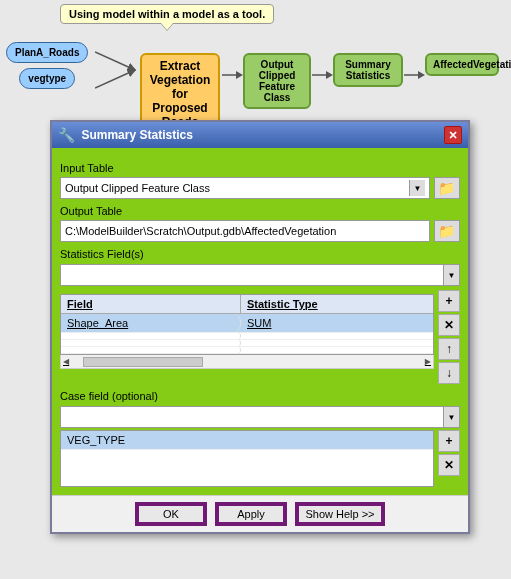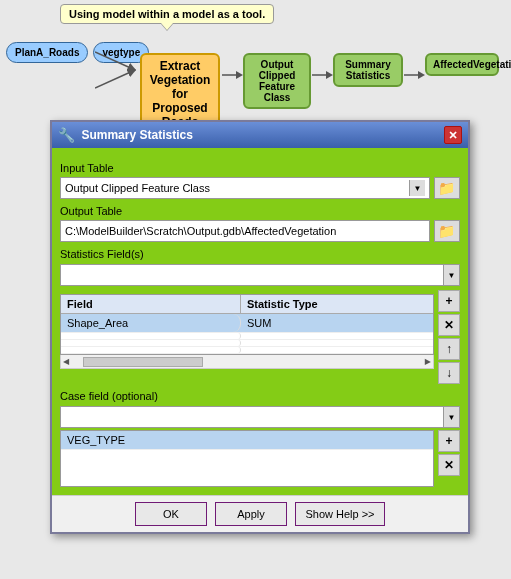--- a/index.html
+++ b/index.html
@@ -366,37 +366,37 @@
       align-items: center;
       justify-content: center;
       gap: 8px;
       background: #f0f0f0;
     }
 
     .footer-btn {
       width: 72px;
       height: 24px;
       background: #e8e8e8;
-      border: 1px solid #701a75;
+      border: 4px solid #701a75;
       font-size: 11px;
       cursor: pointer;
       display: flex;
       align-items: center;
       justify-content: center;
     }
   </style>
 </head>
 <body>
 
 <div class="diagram-area">
   <div class="tooltip-bubble">
     <span>Using model within a model as a tool.</span>
   </div>
 
-  <div style="position: absolute; top: 42px; left: 6px; display: flex; flex-direction: row; gap: 5px; align-items: center;">
+  <div style="position: absolute; top: 42px; left: 6px; display: flex; flex-direction: column; gap: 5px; align-items: center;">
     <div class="node-oval">
       <span>PlanA_Roads</span>
     </div>
     <div class="node-oval">
       <span>vegtype</span>
     </div>
   </div>
 
   <svg style="position:absolute; top:40px; left:95px;" width="50" height="60">
     <line x1="0" y1="12" x2="40" y2="30" stroke="#555" stroke-width="1.5" marker-end="url(#arr)"></line>
@@ -471,21 +471,21 @@
 
     <div class="field-label">Statistics Field(s)</div>
 
     <div class="stats-dropdown-row">
       <div class="stats-dropdown">
         <div class="stats-dropdown-arrow">▼</div>
       </div>
     </div>
 
     <div class="table-with-buttons">
-      <div style="flex:1;">
+      <div style="flex:1;text-decoration:underline;">
         <div class="table-area">
           <div class="table-header">
             <div class="table-header-cell">Field</div>
             <div class="table-header-cell">Statistic Type</div>
           </div>
           <div class="table-row-data selected">
             <div class="table-cell">Shape_Area</div>
             <div class="table-cell">SUM</div>
           </div>
           <div class="table-row-data">

